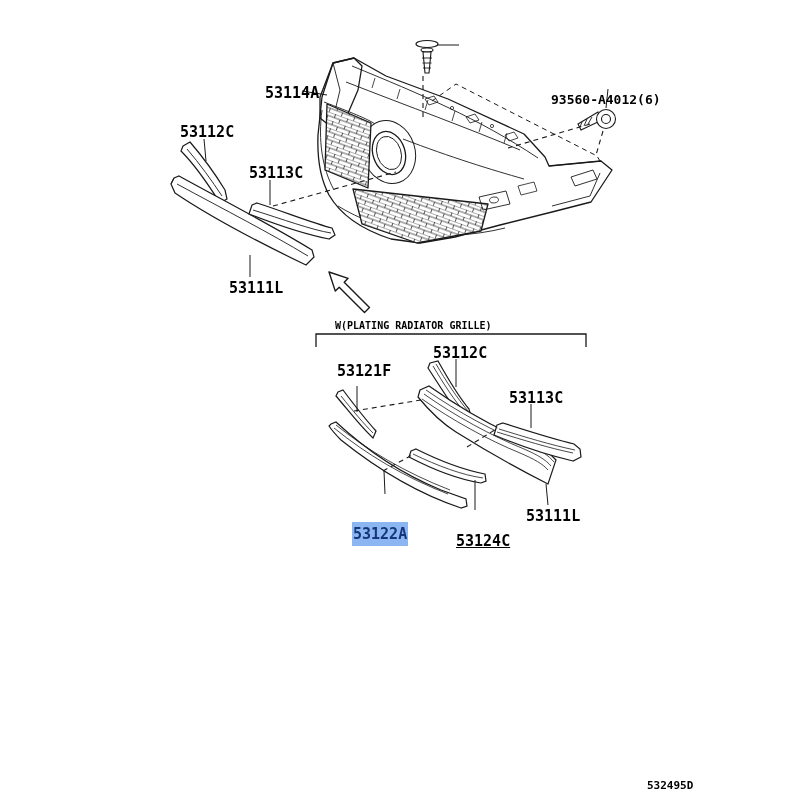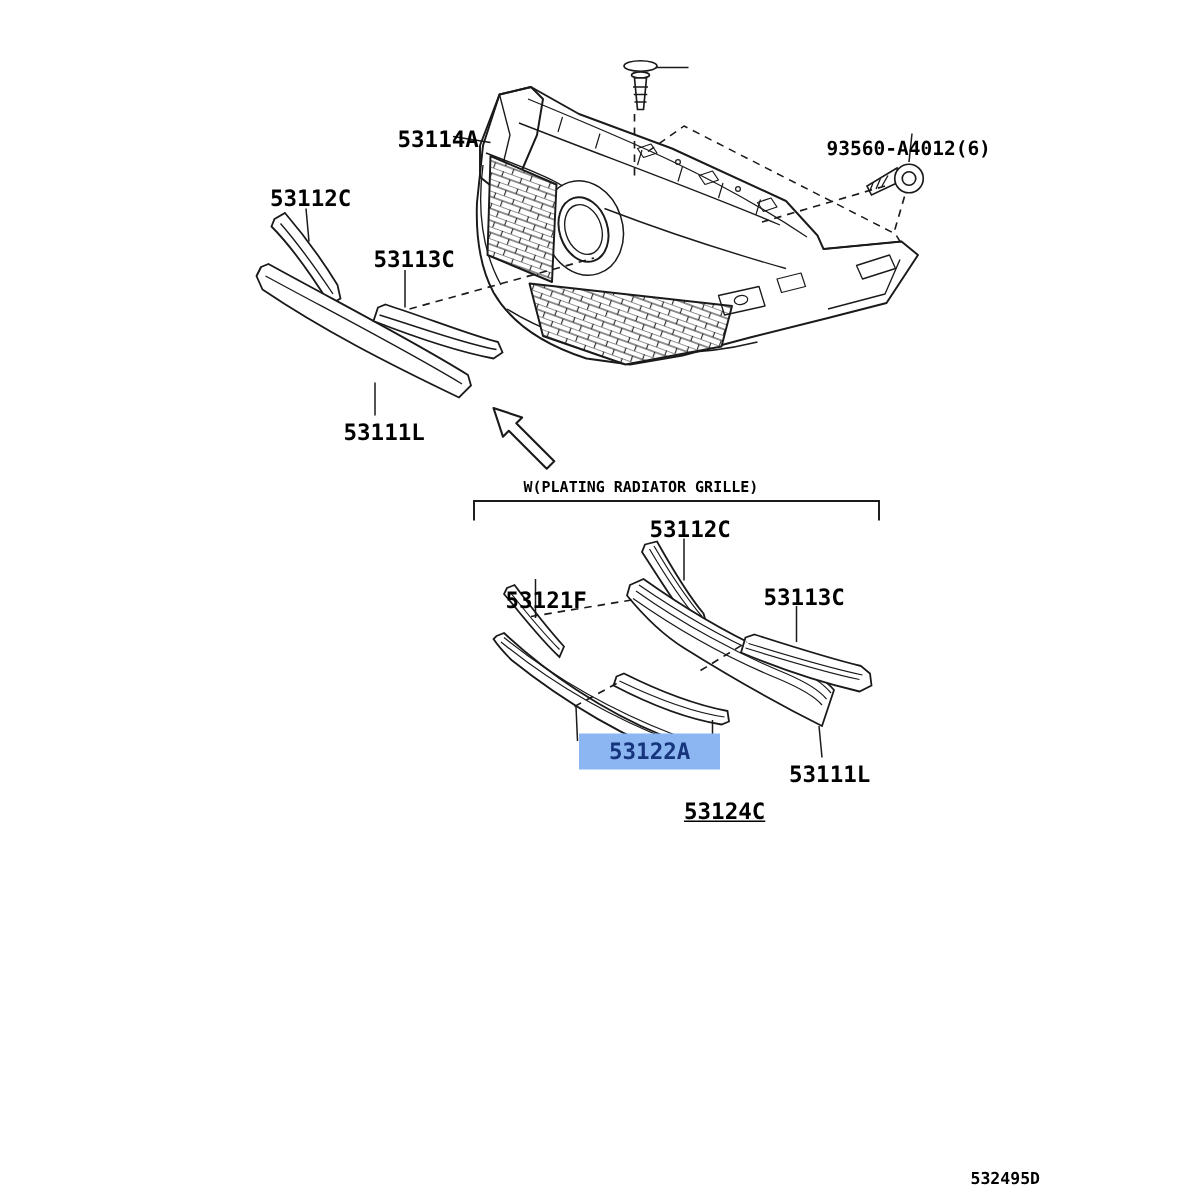--- a/index.html
+++ b/index.html
@@ -13,27 +13,27 @@
         white-space:nowrap;line-height:14.5px;}
   .small{font:bold 10px "DejaVu Sans Mono", monospace;}
   .foot{font:bold 11px "DejaVu Sans Mono", monospace;}
   
   #l-53114a{left:245px;top:84px;margin-left:20px;}
   #l-53112c-top{left:180px;top:123px;}
   #l-53113c-top{left:249px;top:164px;}
   #l-53111l-top{left:229px;top:279px;}
   #l-93560{left:551px;top:74px;font-size:13px;margin-top:18px;}
   #l-refer{left:460px;top:27px;}
-  #l-wplating{left:317px;top:320px;padding-left:32px;}
+  #l-wplating{left:303px;top:320px;padding-left:32px;}
   #l-53112c-bot{left:433px;top:344px;}
-  #l-53121f{left:337px;top:391px;}
+  #l-53121f{left:337px;top:362px;}
   #l-53113c-bot{left:509px;top:389px;}
   #l-53124c{left:456px;top:532px;text-decoration:underline;}
   #l-53111l-bot{left:526px;top:507px;}
-  #l-53122a{left:352px;top:489px;padding:3px 20px;background:#8cb6f2;color:#16357c;margin-left:34px;}
+  #l-53122a{left:352px;top:522px;padding:3px 1px;background:#8cb6f2;color:#16357c;}
   #l-footer{left:621px;top:779px;margin-left:26px;}
 </style>
 </head>
 <body>
 
 <div id="stage">
 
 <svg width="800" height="800" viewBox="0 0 800 800">
   <defs>
     <pattern id="mesh" width="13" height="7.5" patternUnits="userSpaceOnUse" patternTransform="rotate(20)">

